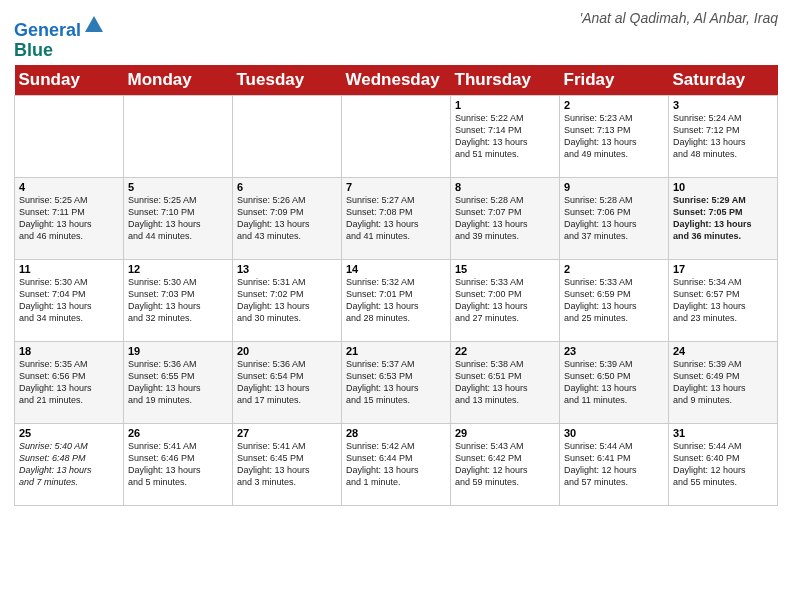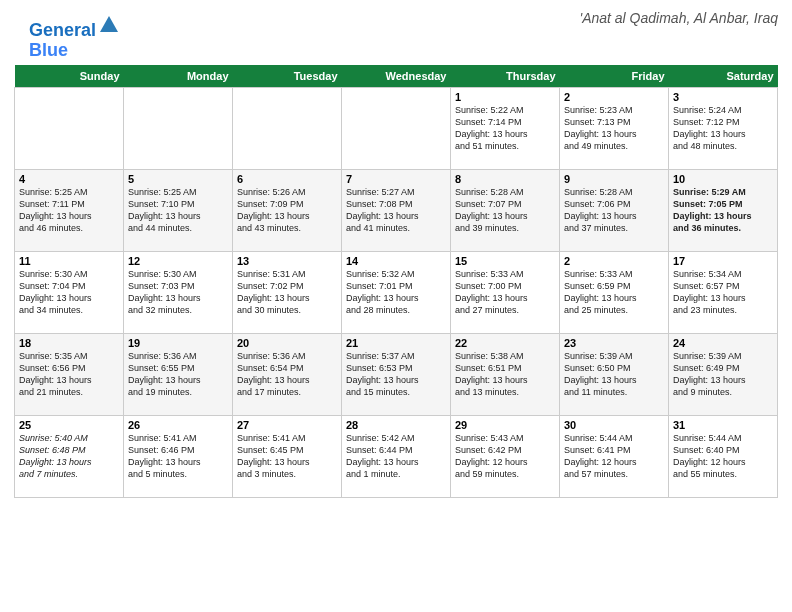--- a/index.html
+++ b/index.html
@@ -17,21 +17,20 @@
     .header-row {
       display: flex;
       align-items: flex-start;
       justify-content: space-between;
       margin-bottom: 4px;
     }
     .logo {
       display: flex;
       align-items: flex-end;
       margin-top: 4px;
-      margin-left: 15px;
     }
     .logo-text {
       font-size: 18px;
       font-weight: bold;
       color: #333;
       line-height: 1.1;
     }
     .logo-text span {
       color: #1a6fbf;
     }
@@ -55,26 +54,26 @@
       font-style: italic;
       text-align: right;
     }
     table {
       width: 100%;
       border-collapse: collapse;
       table-layout: fixed;
       font-size: 9.5px;
     }
     thead tr th {
-      background-color: #15803d;
+      background-color: #b91c1c;
       color: white;
       font-weight: bold;
-      text-align: right;
+      text-align: left;
       padding: 5px 4px;
-      font-size: 11px;
+      font-size: 17px;
     }
     tbody tr td {
       vertical-align: top;
       border: 1px solid #ccc;
       padding: 3px 4px;
       height: 82px;
       background: #fff;
     }
     tbody tr:nth-child(even) td {
       background: #f5f5f5;
@@ -102,21 +101,21 @@
 
 <div class="container">
   <div class="header-row">
     <div class="logo">
       <div>
         <div class="logo-text">
           <span>General</span><svg class="logo-icon" viewBox="0 0 22 22" xmlns="http://www.w3.org/2000/svg">
               <polygon points="11,2 20,18 2,18" fill="#2c7bb6"></polygon>
             </svg>
         </div>
-        <div class="logo-text"><span style="color:#3b82f6;">Blue</span></div>
+        <div class="logo-text"><span style="color:#0f766e;">Blue</span></div>
       </div>
     </div>
     <div class="title-block">
       <div class="subtitle">'Anat al Qadimah, Al Anbar, Iraq</div>
     </div>
   </div>
 
   <table>
     <thead>
       <tr>

